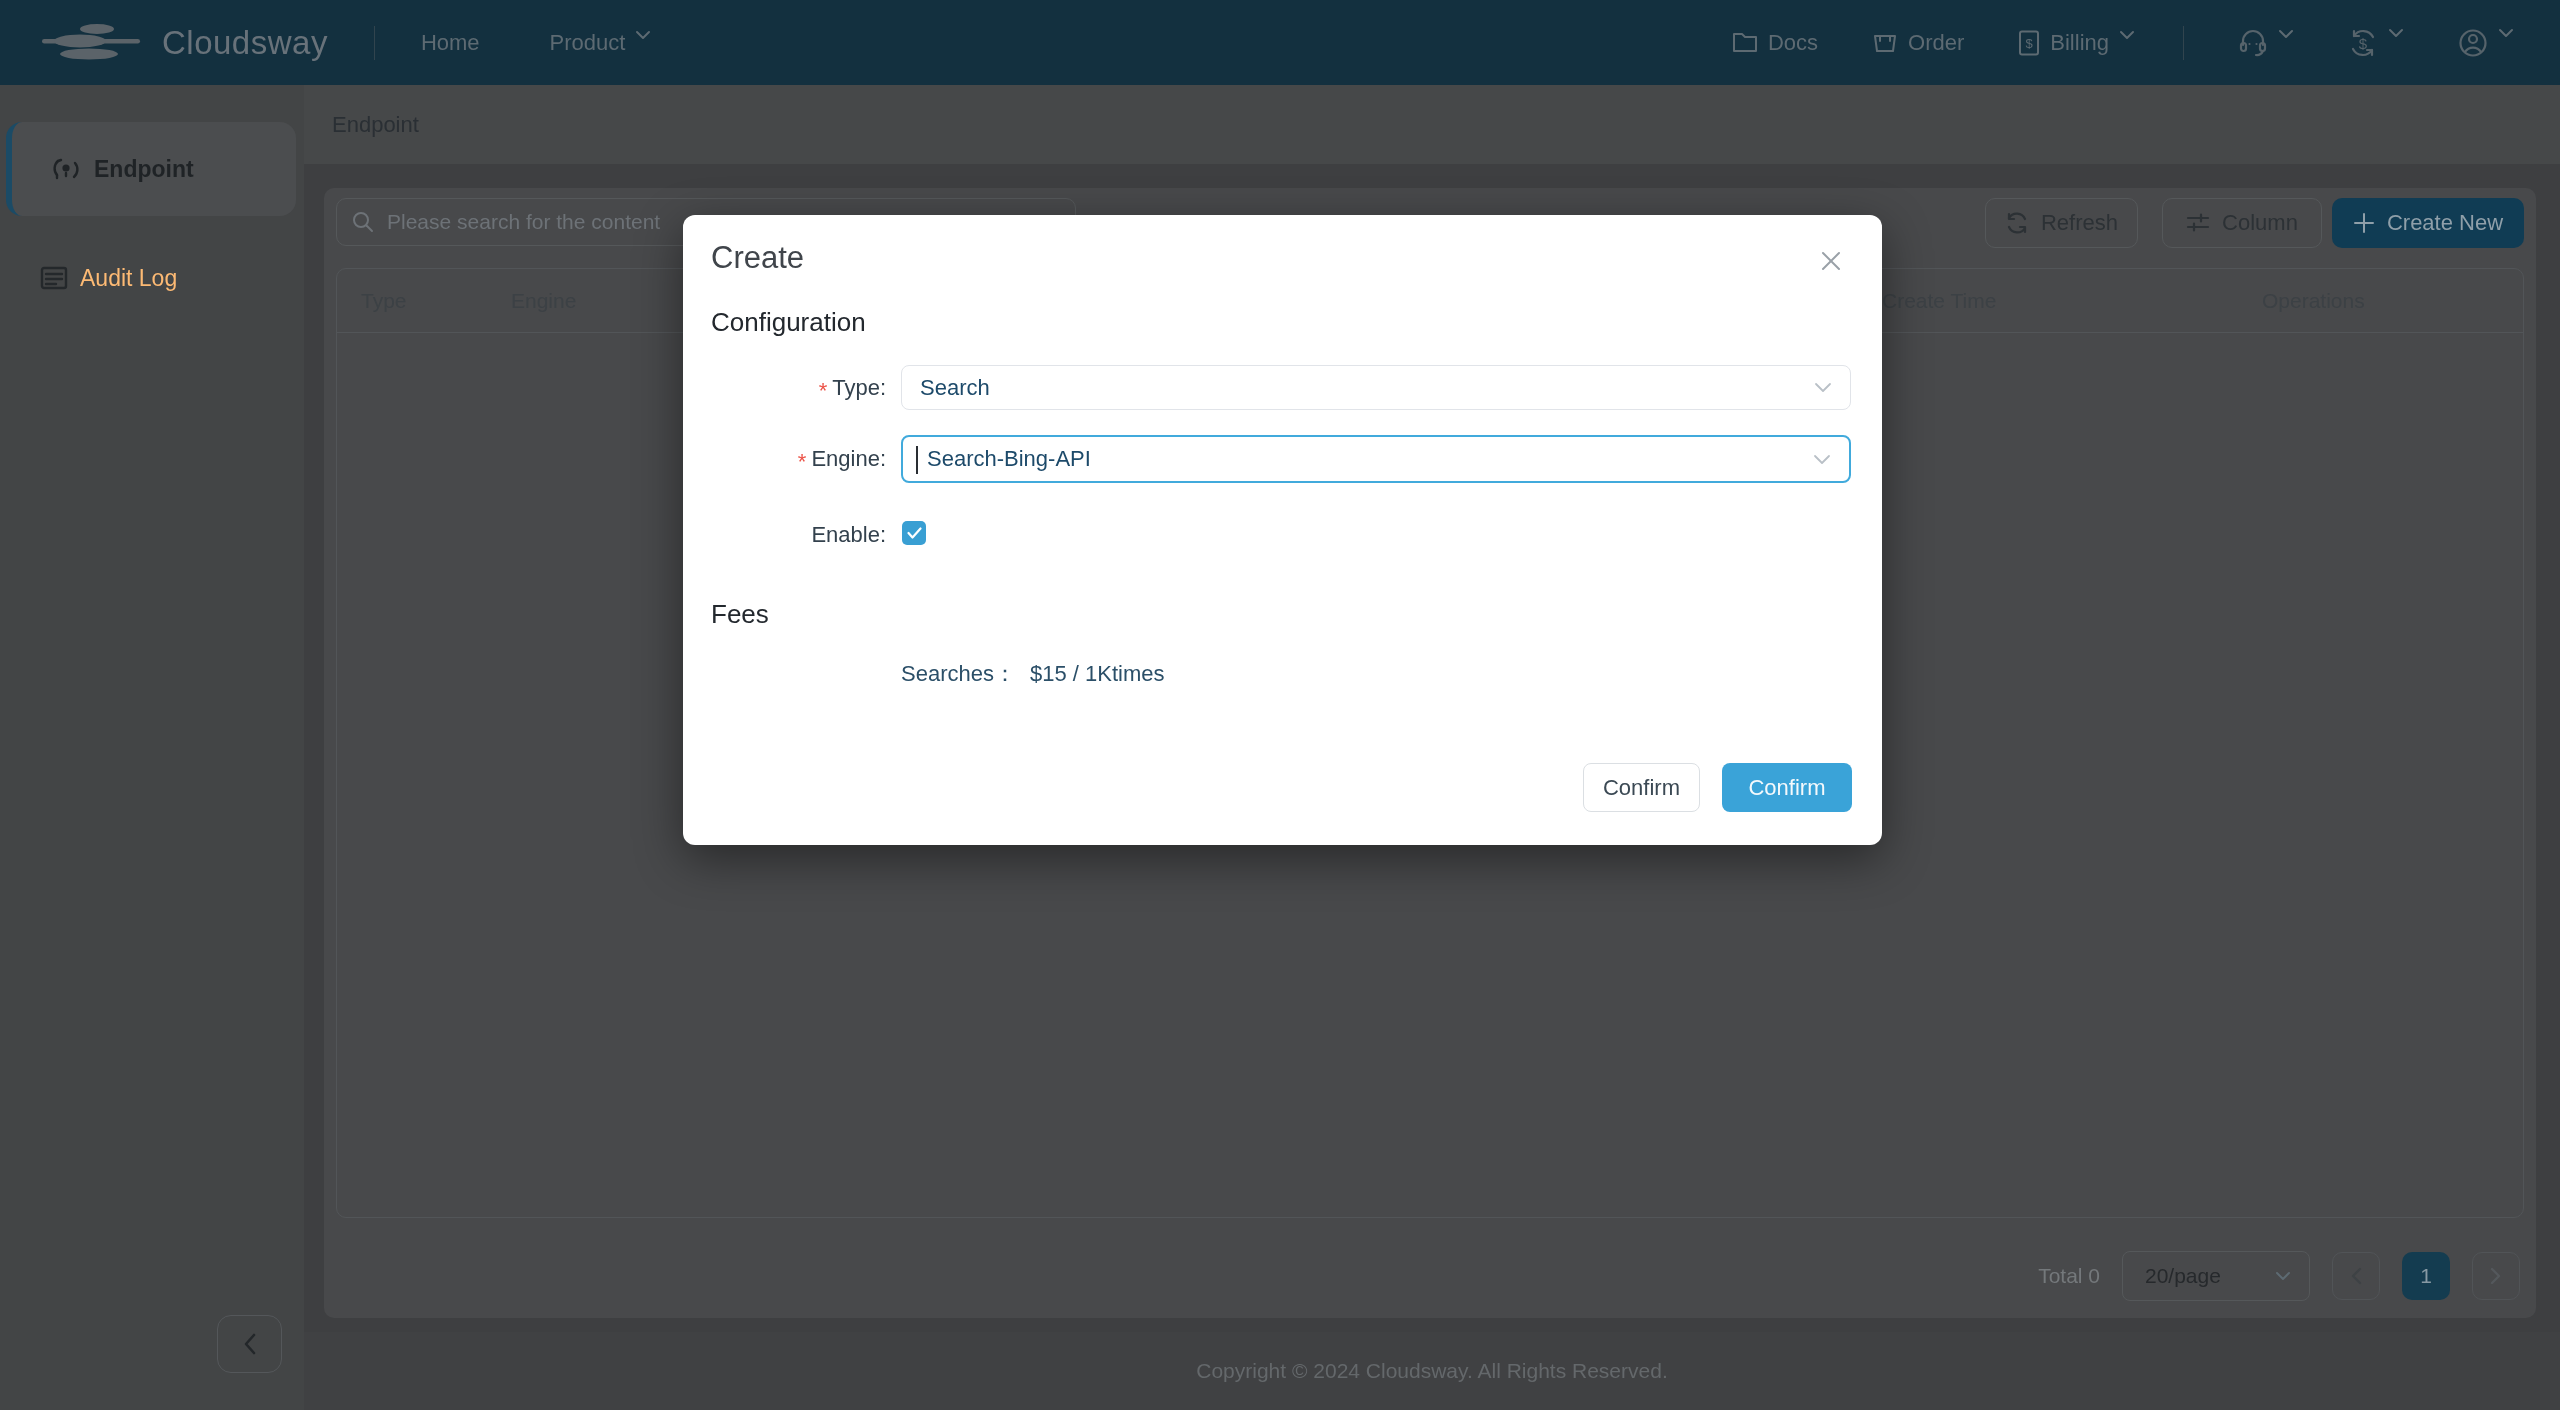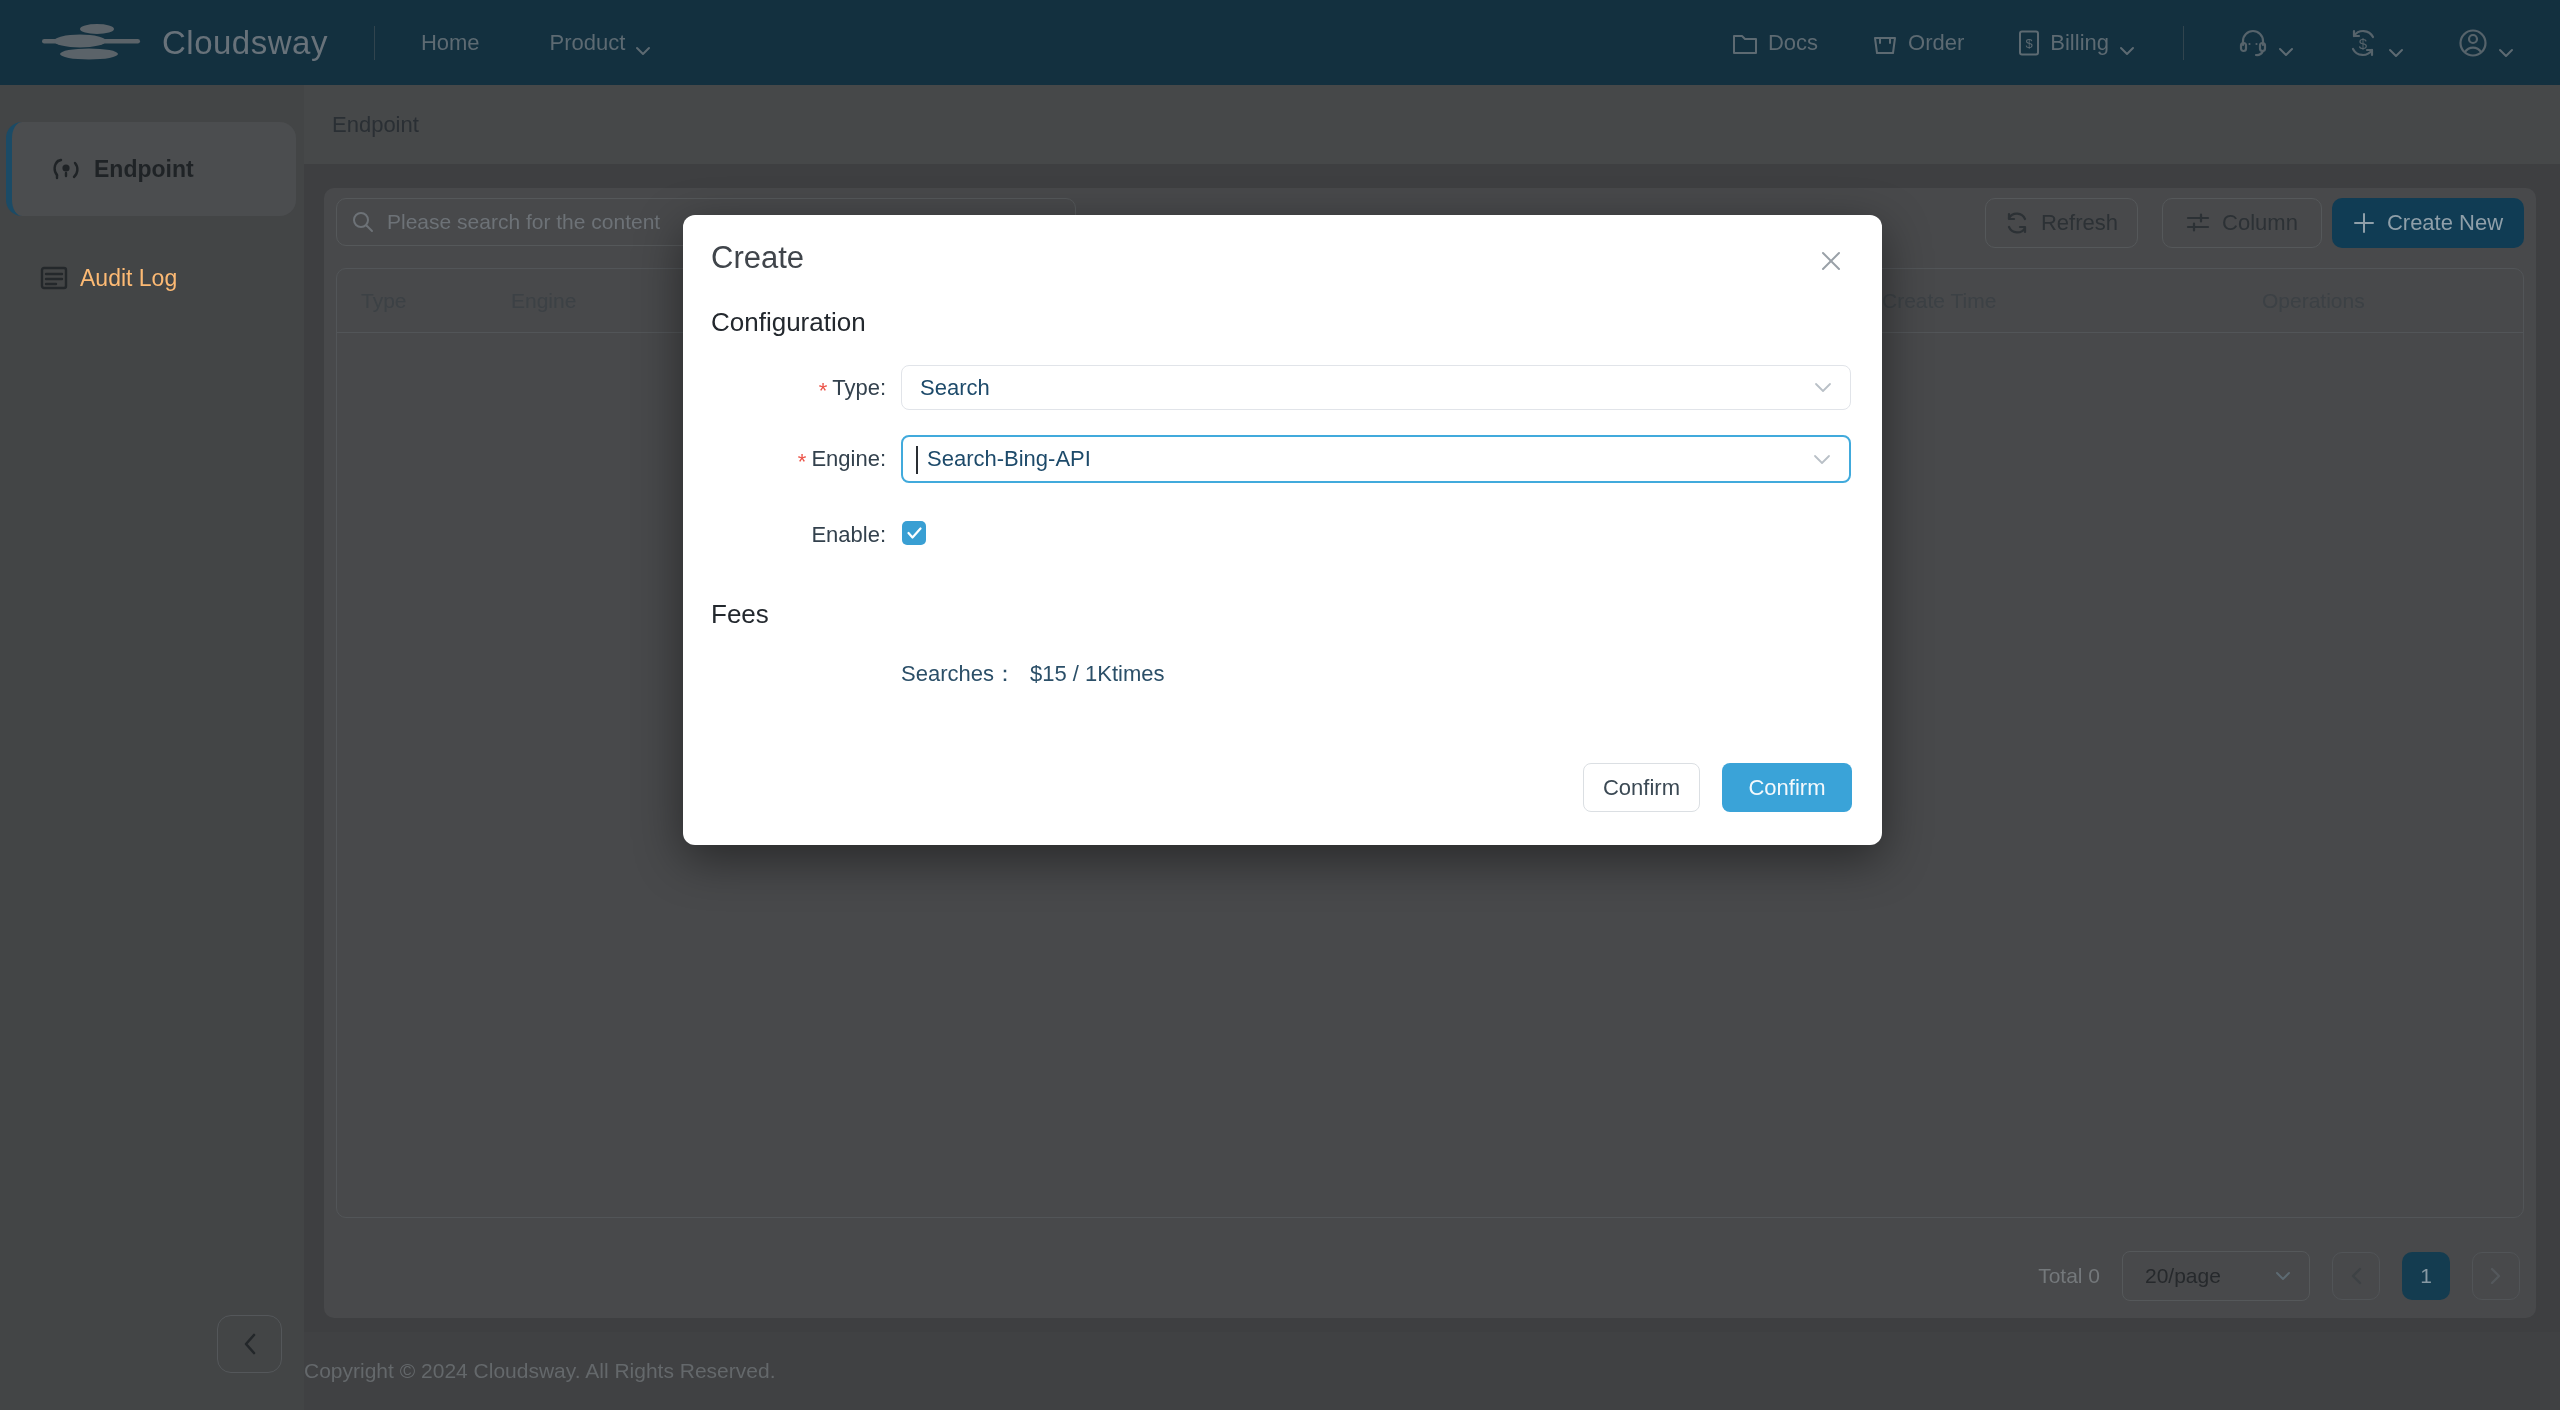--- a/index.html
+++ b/index.html
@@ -8,21 +8,21 @@
   svg { display:block; }
 
   
   .nav { position:absolute; left:0; top:0; width:2560px; height:85px; background:#13303f;
          display:flex; align-items:center; justify-content:space-between; padding:0 46px 0 42px; }
   .nav-left, .nav-right { display:flex; align-items:center; }
   .logo { display:flex; align-items:center; gap:20px; color:#626c73; }
   .logo-text { font-size:33px; color:#68727a; letter-spacing:0.5px; }
   .nav-divider { width:1px; height:34px; background:#31444e; }
   .nav-left .nav-divider { margin:0 46px; }
-  .nav-item { display:flex; align-items:flex-end; gap:10px; color:#5d6a72; font-size:22px; cursor:pointer; }
+  .nav-item { display:flex; align-items:flex-start; gap:10px; color:#5d6a72; font-size:22px; cursor:pointer; }
   .nav-left .nav-item + .nav-item { margin-left:70px; }
   .nav-right .nav-item { margin-left:54px; }
   .nav-right .nav-divider { margin-left:48px; }
   .chev { stroke:#5d6a72; }
 
   
   .sidebar { position:absolute; left:0; top:85px; width:304px; height:1325px; background:#434546; }
   .side-item { position:absolute; display:flex; align-items:center; color:#1f2326; font-size:23px; cursor:pointer; }
   .side-item.active { left:6px; top:37px; width:290px; height:94px; background:#4b4d4f;
         border-left:6px solid #1b4b66; border-radius:16px; padding-left:40px; font-weight:700; gap:14px; }
@@ -61,21 +61,21 @@
   .pager { position:absolute; right:16px; top:1062px; height:52px; display:flex; align-items:center; gap:22px; }
   .total-text { font-size:21px; color:#74787b; }
   .psize { width:188px; height:50px; border:1px solid #55585a; border-radius:8px; display:flex; align-items:center;
         justify-content:space-between; padding:0 18px 0 22px; font-size:21px; color:#26292c; cursor:pointer; }
   .pbtn { width:48px; height:48px; border:1px solid #515457; border-radius:10px; display:flex; align-items:center;
         justify-content:center; background:transparent; cursor:pointer; }
   .pbtn.page-active { background:#143c50; border:none; color:#8799a4; font-size:21px; }
 
   
   .footer { position:absolute; left:304px; top:1332px; width:2256px; height:78px; background:#404143;
-        display:flex; align-items:center; justify-content:flex-start; }
+        display:flex; align-items:center; justify-content:center; }
   .footer-text { font-size:21px; color:#64686b; }
 
   
   .modal { position:absolute; left:683px; top:215px; width:1199px; height:630px; background:#ffffff;
         border-radius:12px; box-shadow:0 14px 48px rgba(0,0,0,0.45); }
   .modal-title { position:absolute; left:28px; top:25px; font-size:31px; color:#40454b; }
   .modal-close { position:absolute; left:1133px; top:31px; width:30px; height:30px; display:flex;
         align-items:center; justify-content:center; cursor:pointer; background:none; border:none; }
   .section-h { position:absolute; left:28px; font-size:26px; font-weight:400; color:#23282e; }
   .sec-config { top:92px; }

